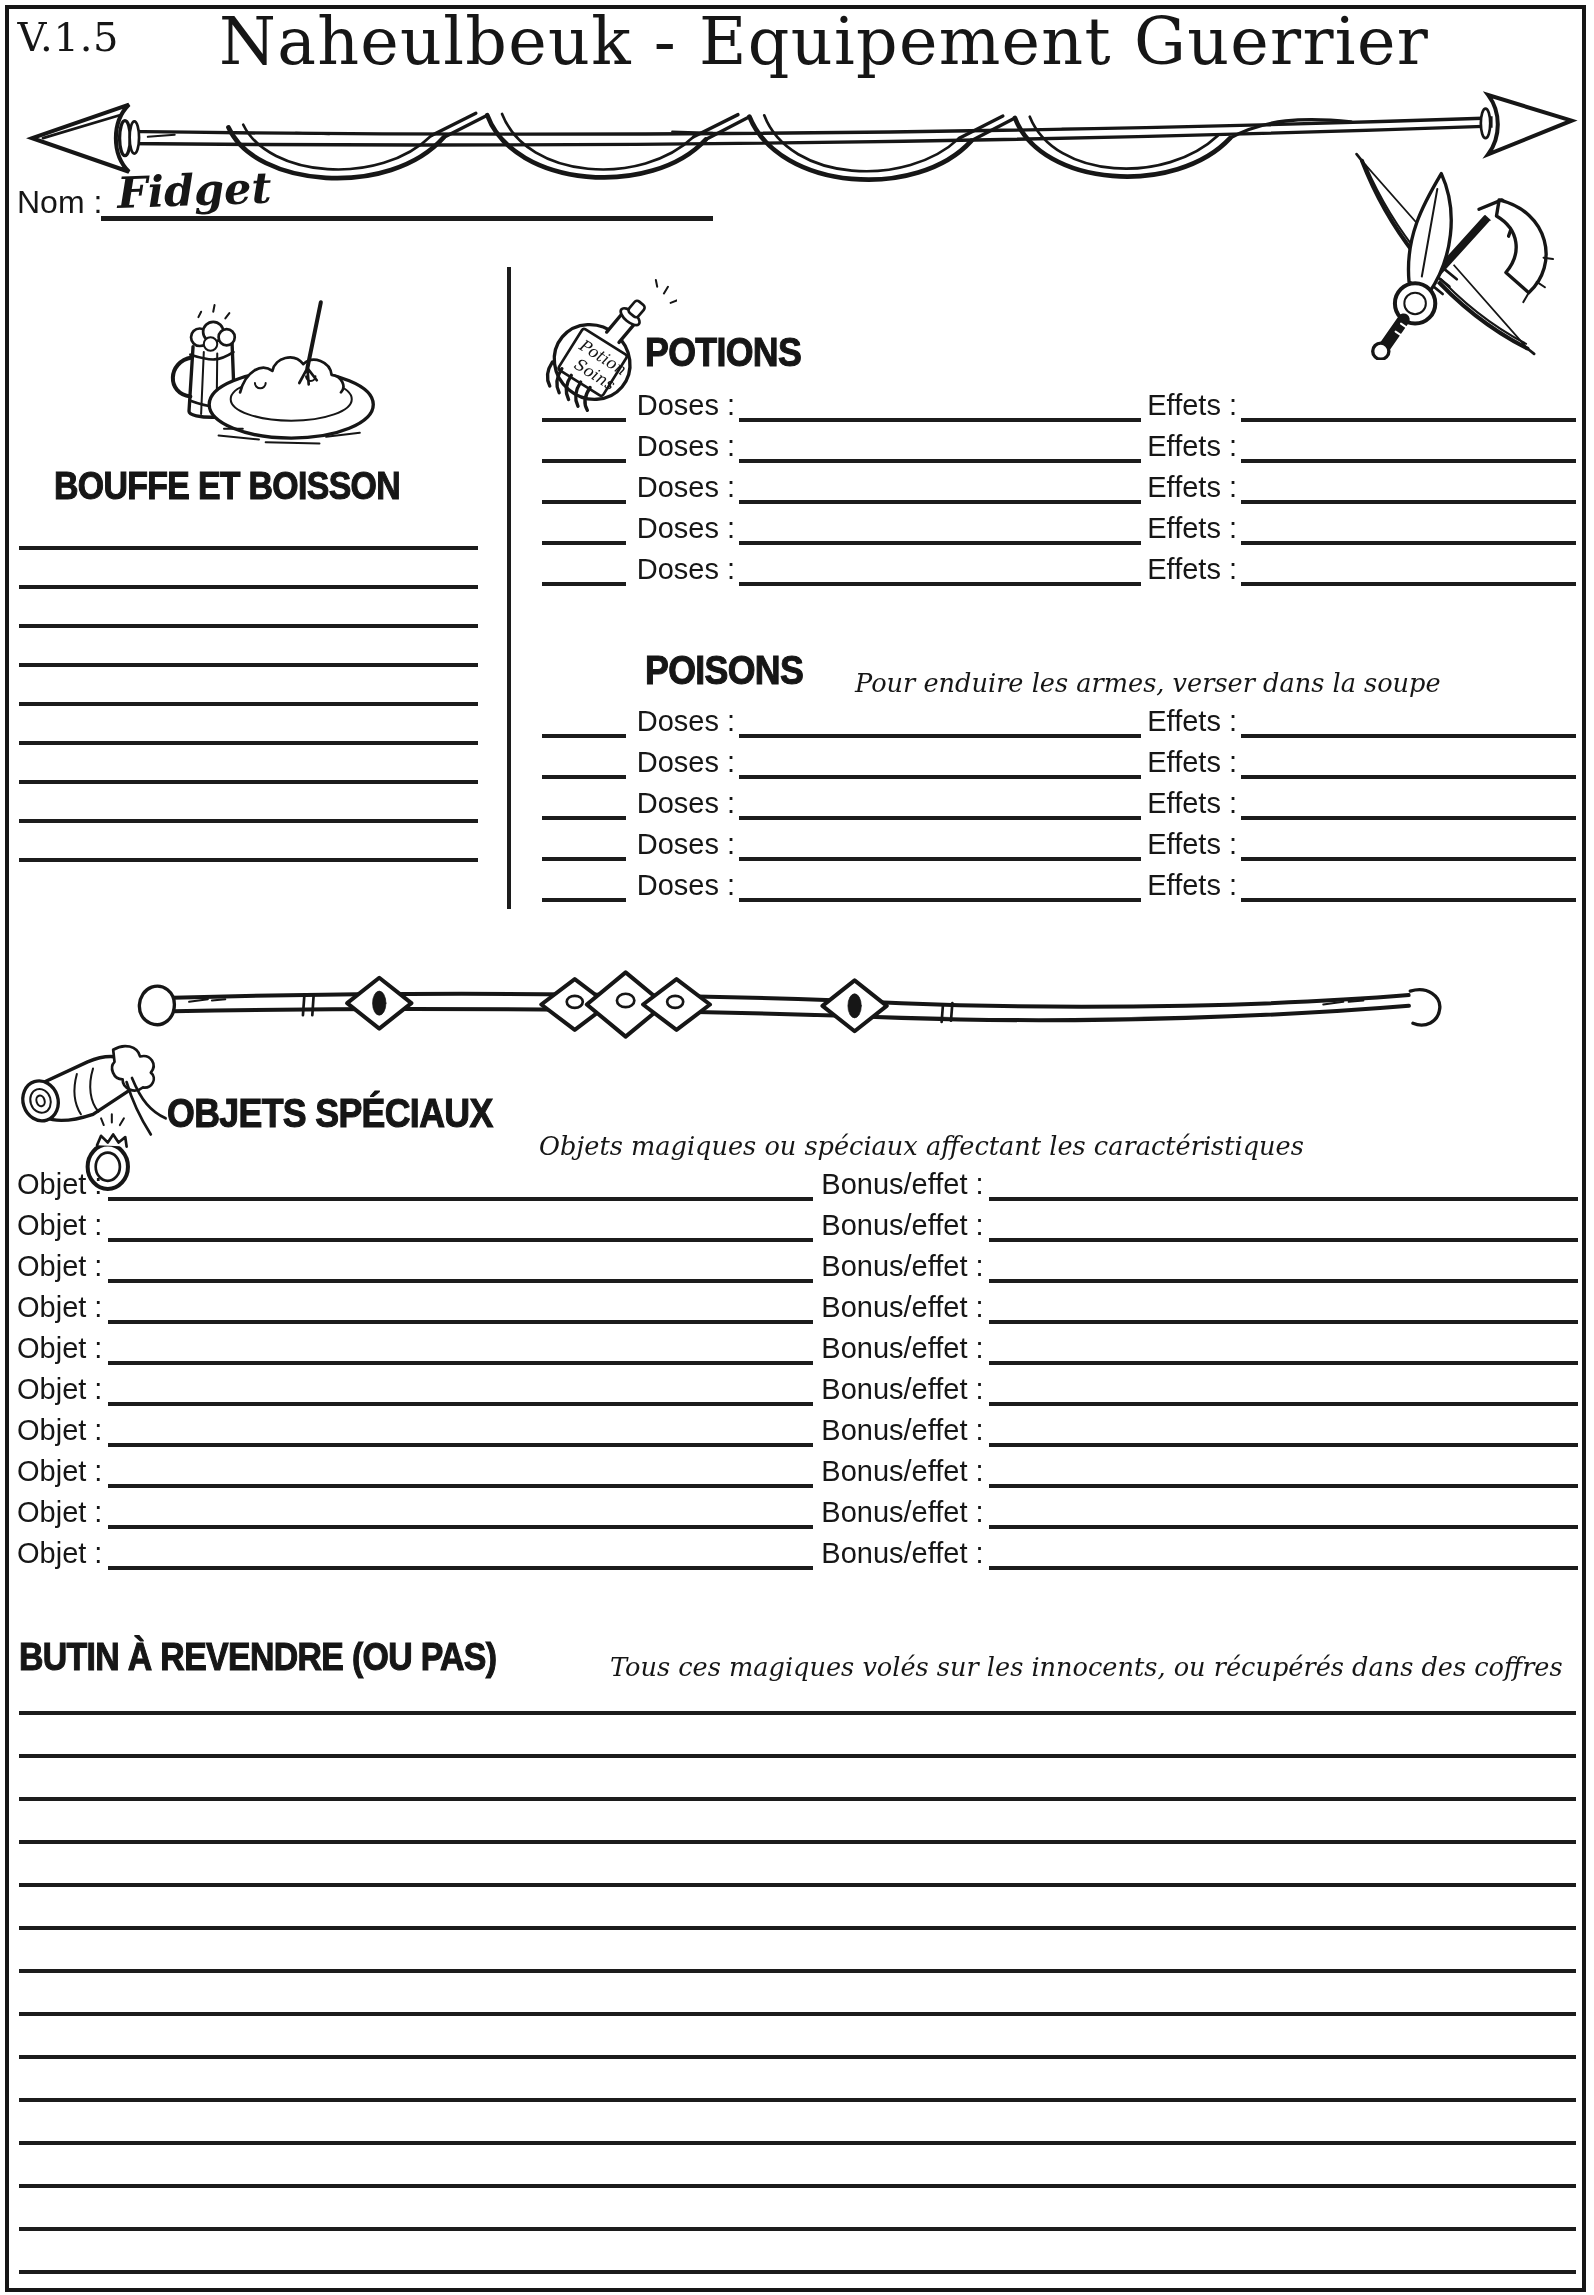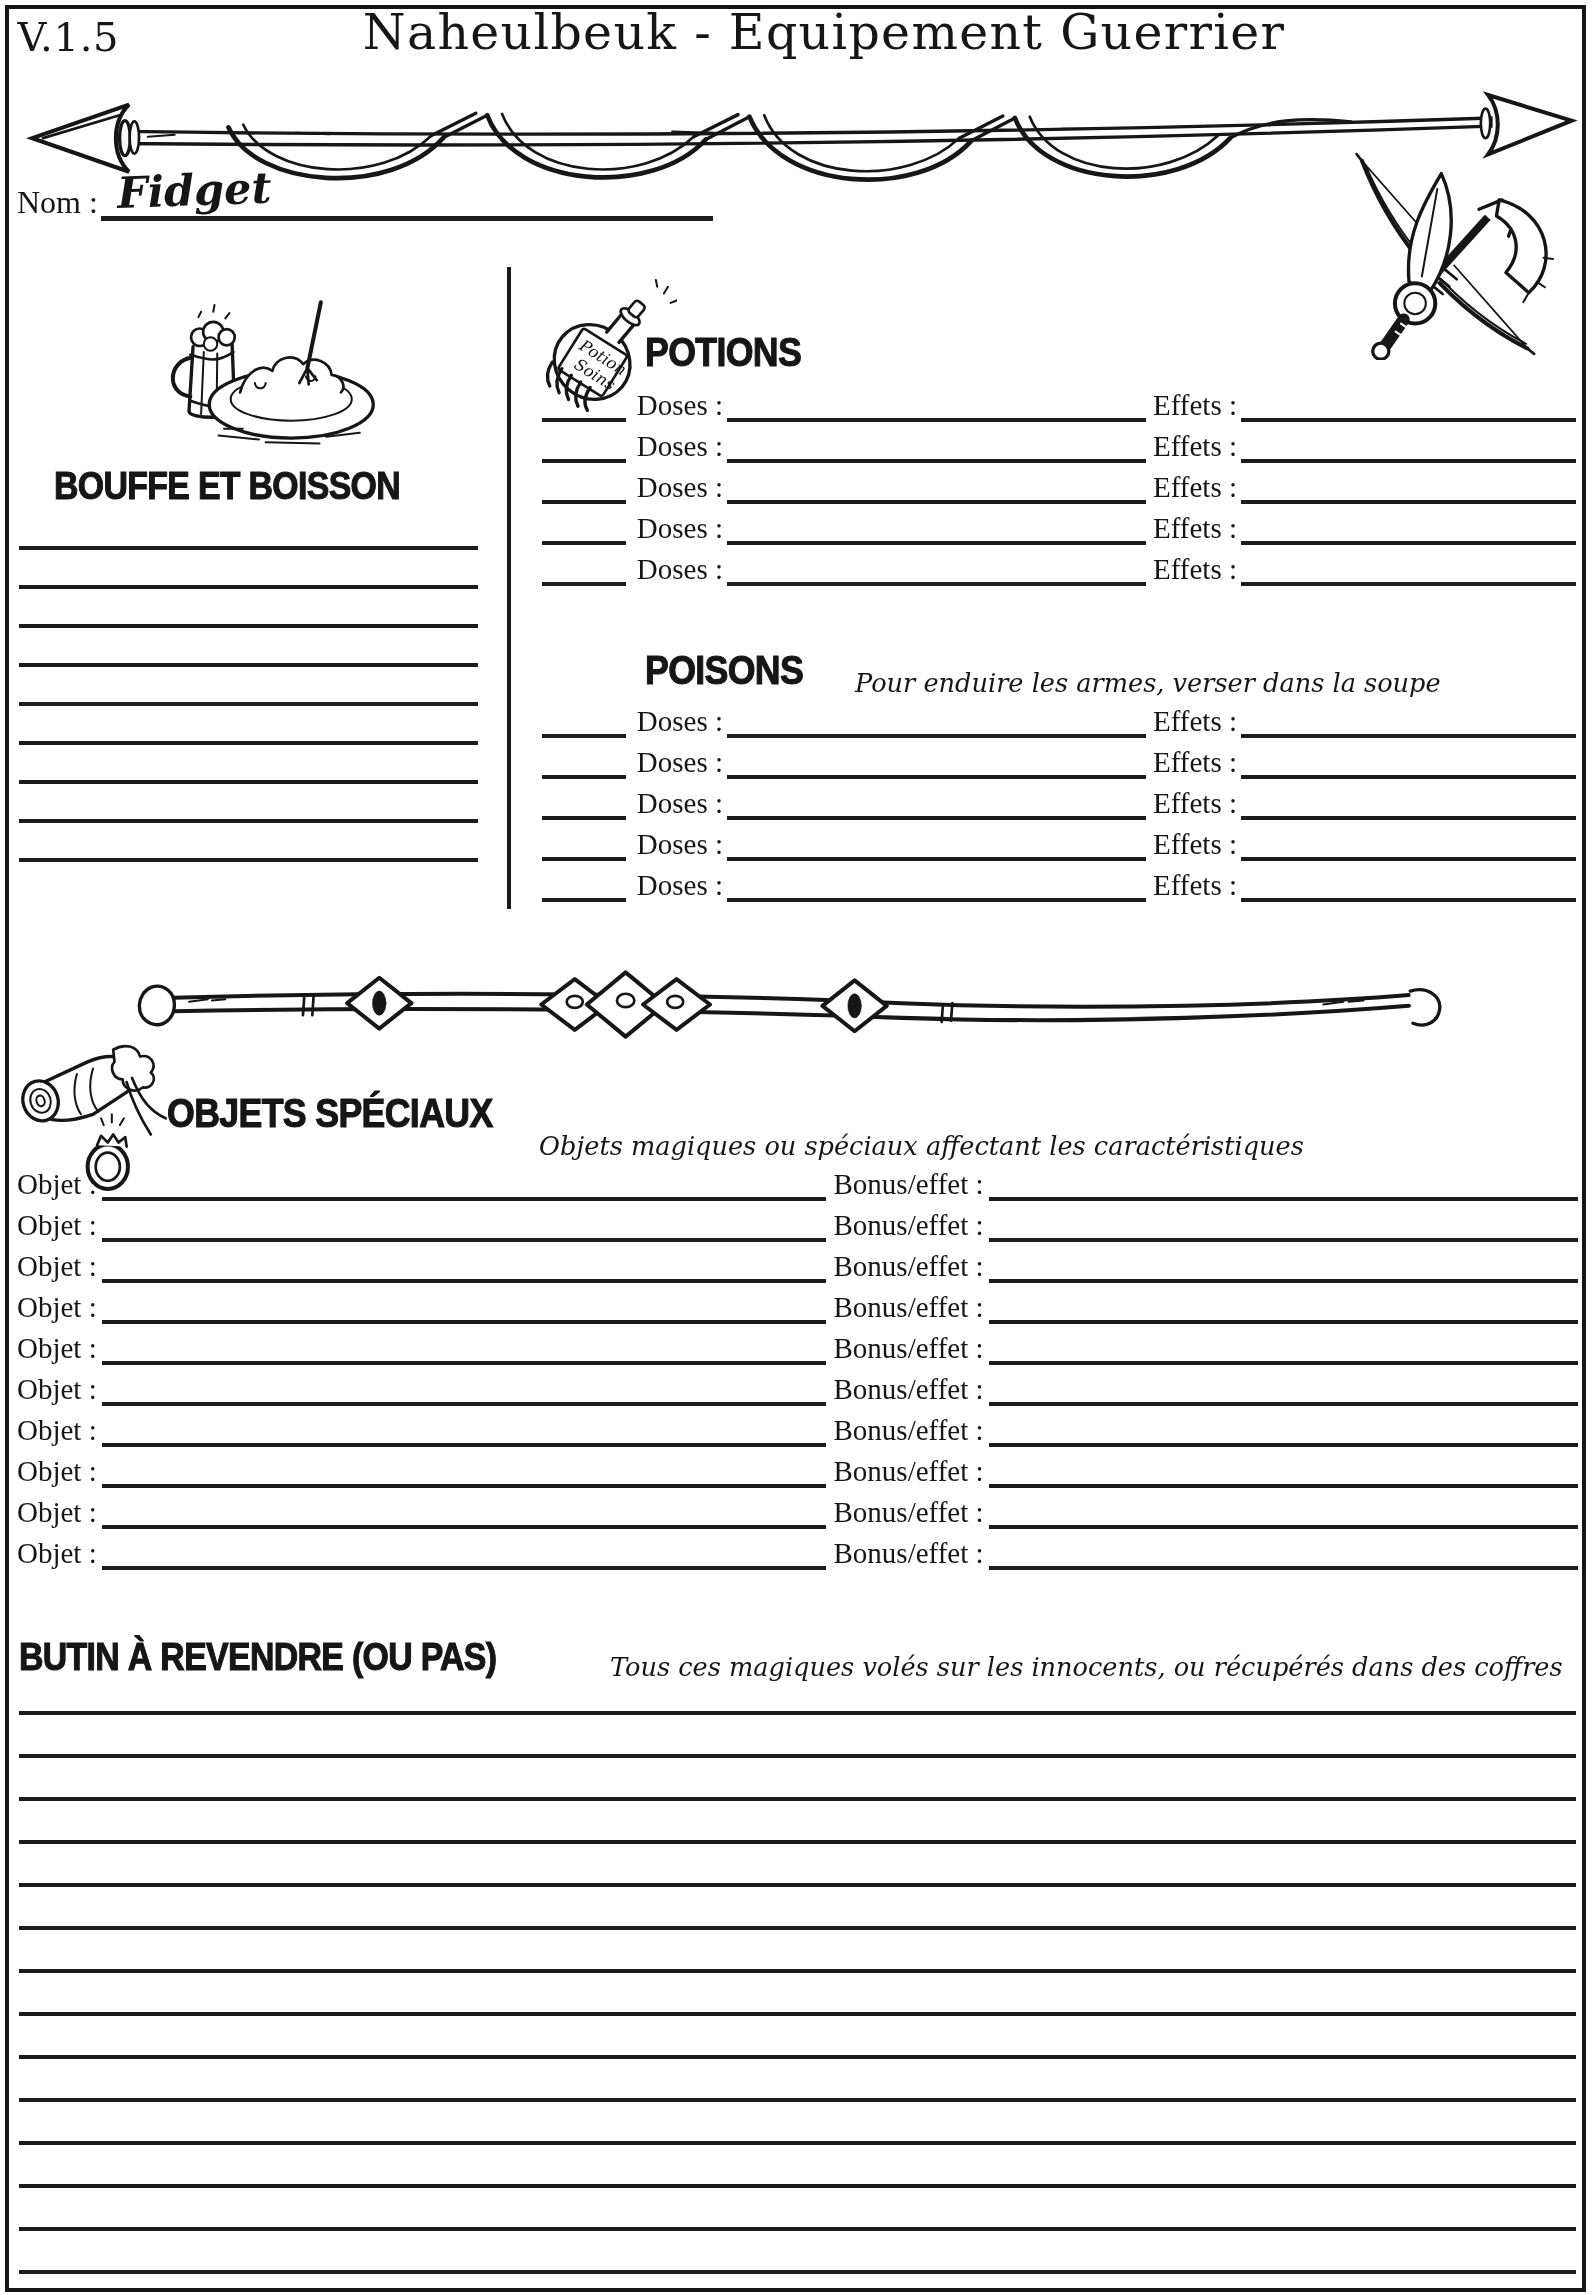--- a/index.html
+++ b/index.html
@@ -10,35 +10,35 @@
   }
   .frame {
     position:absolute; left:5.4px; top:4.7px; right:8px; bottom:2.7px;
     border:4.7px solid #161616; pointer-events:none;
   }
   .abs { position:absolute; }
 
   .version { font-size:40px; letter-spacing:0.7px; }
   .title {
     left:94px; right:40px; top:4px; text-align:center;
-    font-size:49px; letter-spacing:1.3px; white-space:nowrap;
+    font-size:65px; letter-spacing:1.3px; white-space:nowrap;
     font-family:"DejaVu Serif", serif;
   }
 
   .h-bold {
     font-family:"Liberation Sans", sans-serif; font-weight:bold;
     letter-spacing:-0.7px; white-space:nowrap;
     transform:scale(0.94,1.08); transform-origin:left bottom;
     -webkit-text-stroke:1px #141414;
   }
   .note {
     font-family:"DejaVu Serif", serif; font-style:italic;
     font-size:25.6px; white-space:nowrap;
   }
-  .lbl { font-family:Liberation Serif, serif; font-size:29px; line-height:1; white-space:nowrap; }
+  .lbl { font-family:Liberation Sans, sans-serif; font-size:29px; line-height:1; white-space:nowrap; }
 
   .rule { background:#1c1c1c; }
   .blank-col .blank-line { border-bottom:4px solid #1c1c1c; }
 
   
   .dose-row { display:flex; align-items:flex-end;justify-content:space-between; }
   .dose-row .seg { border-bottom:4px solid #1c1c1c; height:5.4px; }
   .dose-row .lbl { padding-bottom:2px; }
   .seg.short { width:84px; margin-right:10.8px; }
   .seg.mid   { flex:1; margin:0 6.7px 0 4px; }

